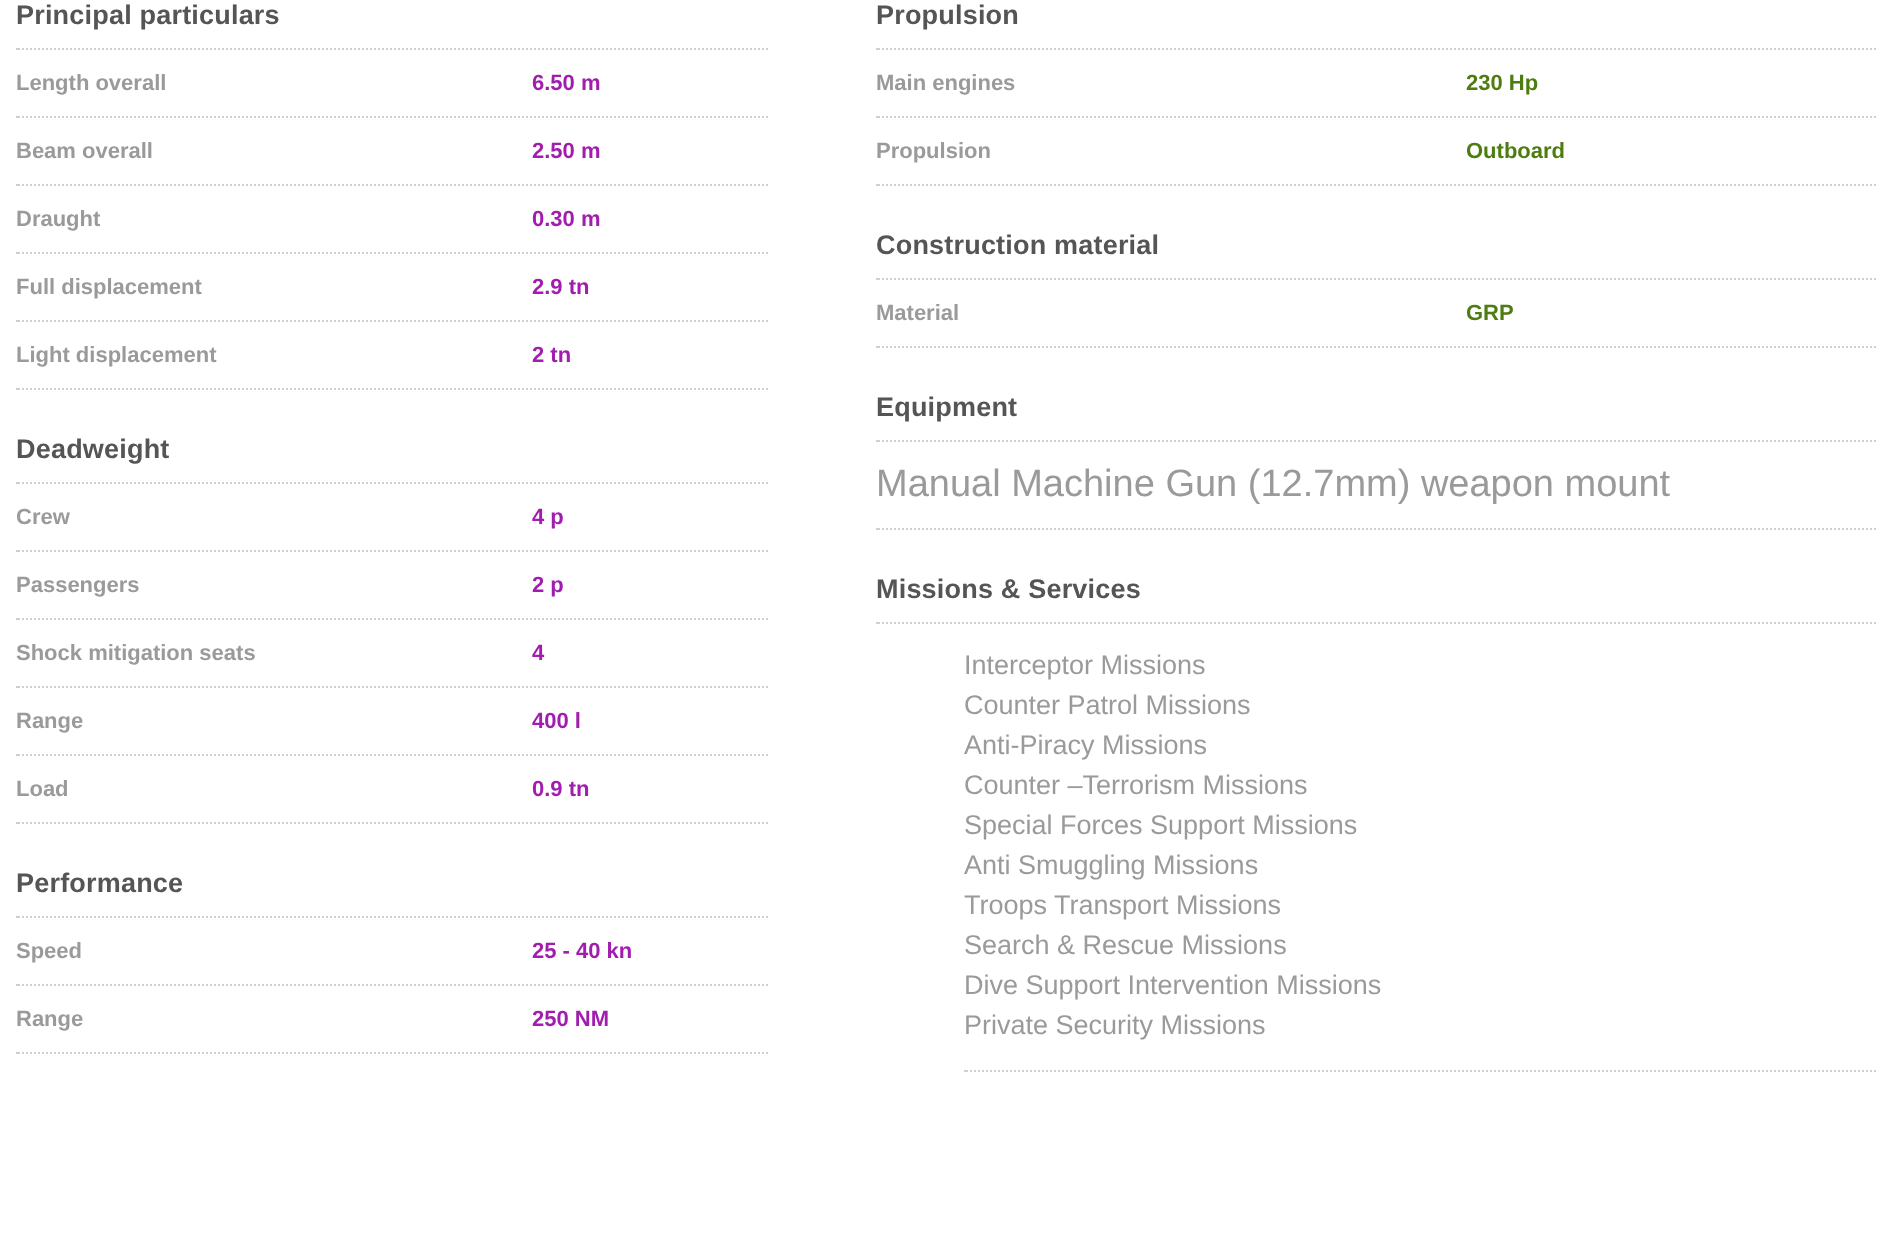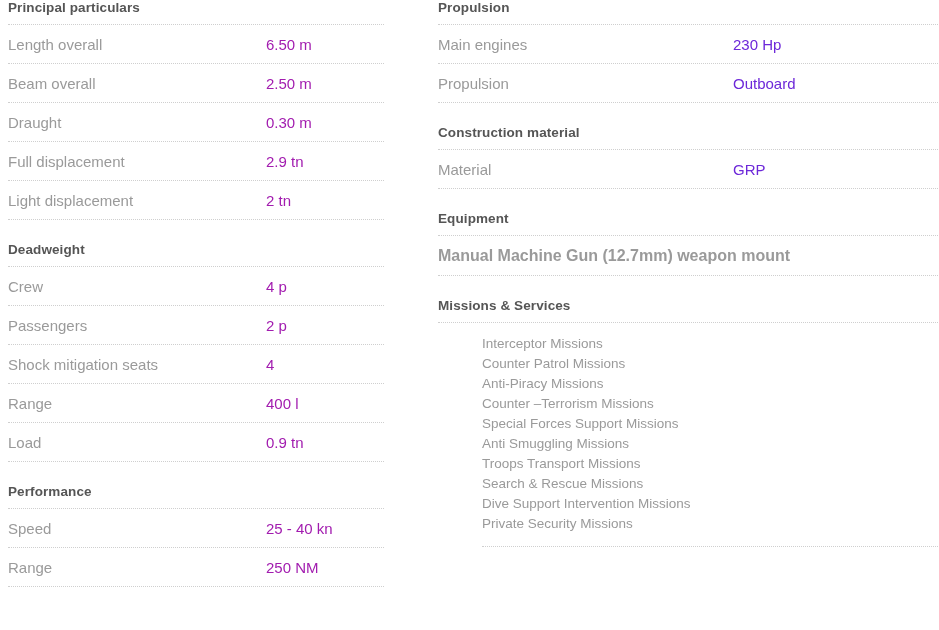--- a/index.html
+++ b/index.html
@@ -46,36 +46,36 @@
   }
   .section-head.spaced {
     padding-top: 22px;
   }
   .row {
     display: flex;
     flex-direction: row;
     align-items: baseline;
     border-bottom: 1px dotted #cfcfcf;
     padding: 11px 0 10px 0;
-    font-size: 15px;
+    font-size: 11px;
+    font-weight: bold;
   }
   .row .label {
     color: #9a9a9a;
     flex: 0 0 auto;
   }
   .col-left .row .label { width: 258px; }
   .col-left .row .value { color: #a21caf; }
   .col-right .row .label { width: 295px; }
-  .col-right .row .value { color: #6d28d9; }
+  .col-right .row .value { color: #4d7c0f; }
   .plain-row {
     border-bottom: 1px dotted #cfcfcf;
     padding: 11px 0 10px 0;
     color: #9a9a9a;
-    font-size: 16px;
-    font-weight: bold;
+    font-size: 19px;
   }
   .list-block {
     border-bottom: 1px dotted #cfcfcf;
     padding: 11px 0 12px 0;
     margin-left: 44px;
   }
   .list-item {
     color: #9a9a9a;
     font-size: 13.5px;
     line-height: 20px;

